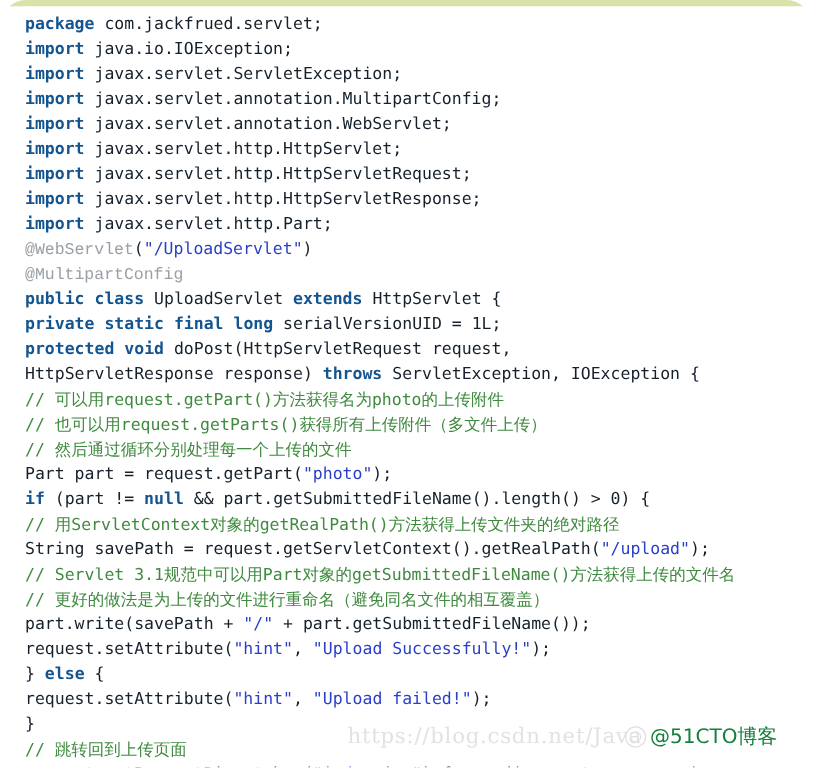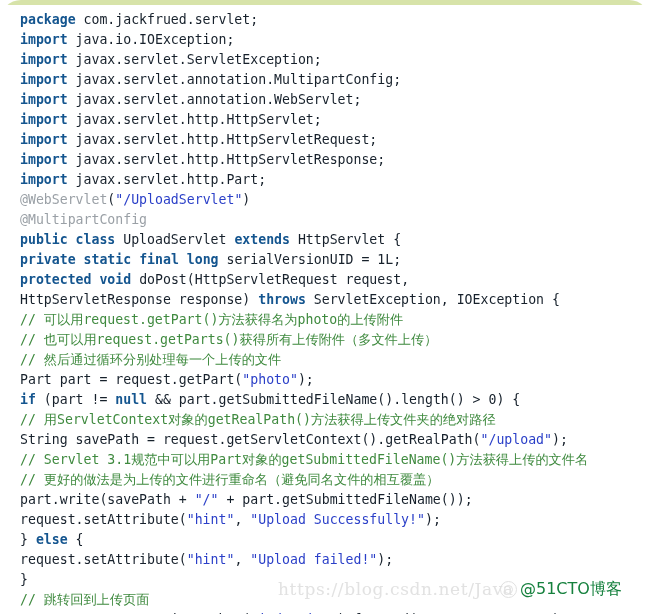--- a/index.html
+++ b/index.html
@@ -45,20 +45,21 @@
     font-weight: bold;
   }
   .cmt {
     color: #3f8a3f;
   }
   .str {
     color: #2a3fc8;
   }
   .ann {
     color: #9aa0a6;
+    font-family: Liberation Mono, monospace;
   }
   .plain {
     color: #16202b;
   }
   .cjk {
     font-family: Liberation Sans, sans-serif;
     font-size: 13.2px;
   }
   #watermark-url {
     position: absolute;

